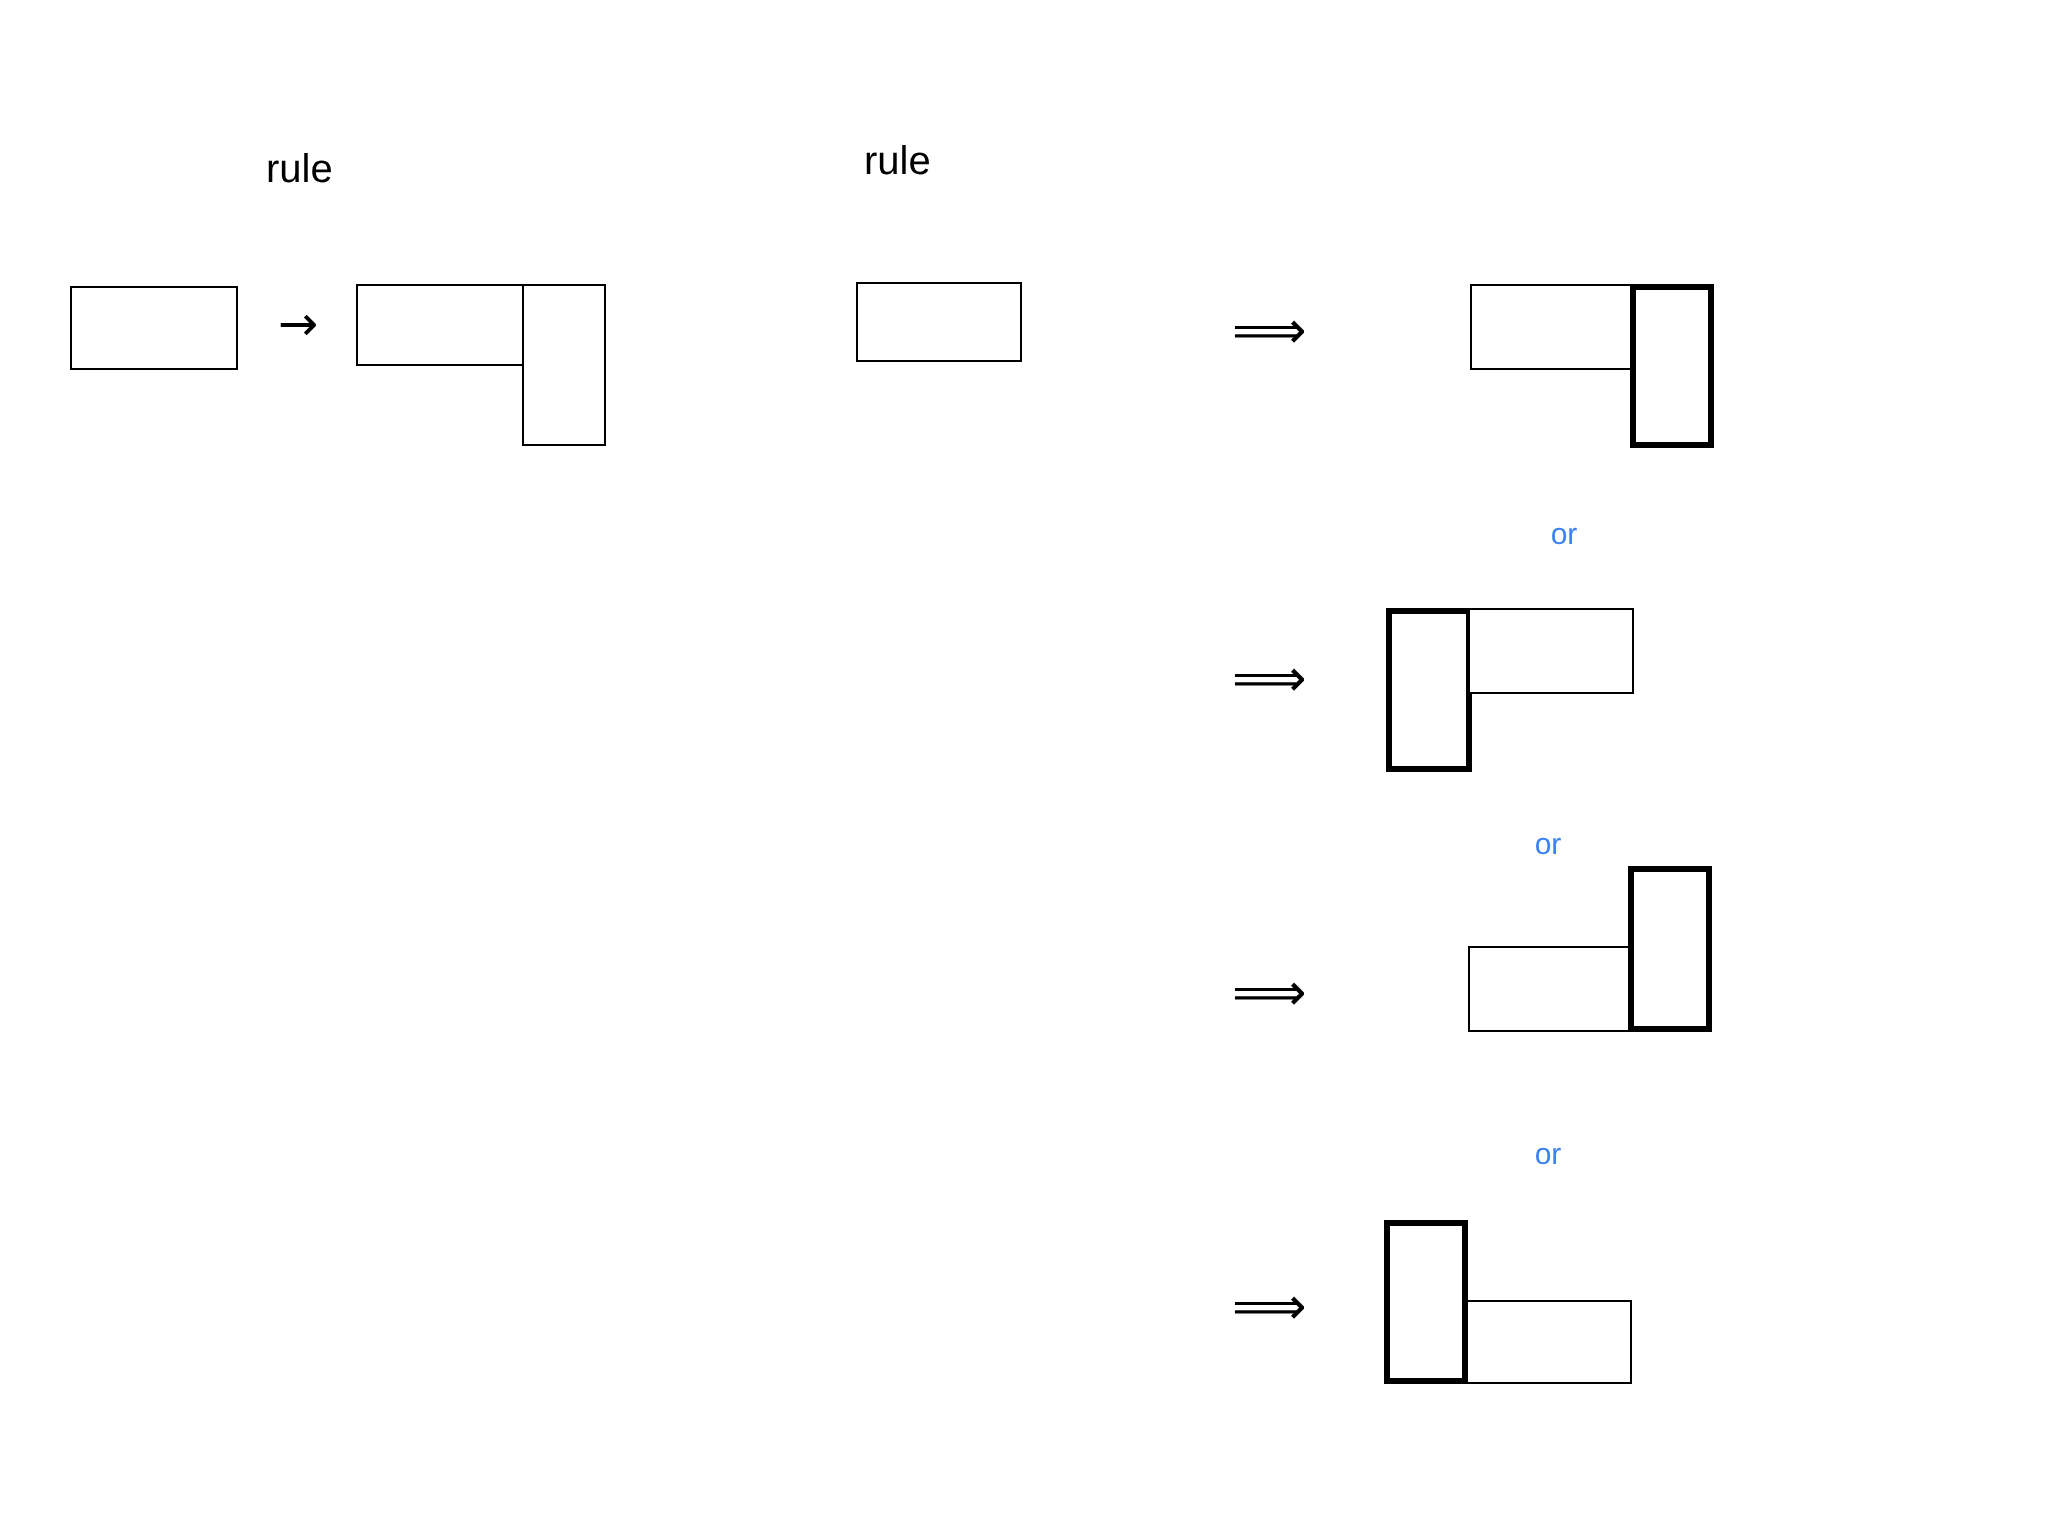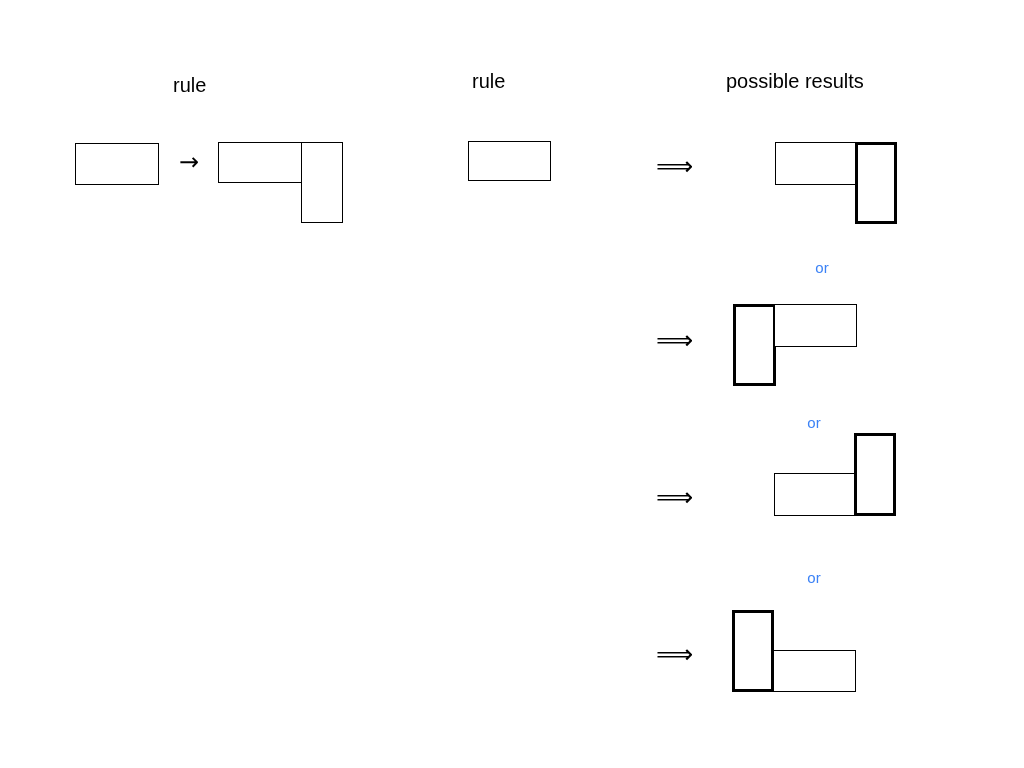--- a/index.html
+++ b/index.html
@@ -14,21 +14,20 @@
     overflow: hidden;
     font-family: "Liberation Sans", sans-serif;
     color: #000000;
   }
 
   #canvas {
     position: absolute;
     left: 0; top: 0;
     width: 912px;
     height: 768px;
-    margin-left: 40px;
   }
 
   .col-heading {
     position: absolute;
     font-size: 20px;
     line-height: 24px;
     color: #000000;
     white-space: nowrap;
     font-family: "Liberation Sans", sans-serif;
   }
@@ -67,21 +66,20 @@
 </style>
 </head>
 <body>
 
 <div id="canvas">
 
   <div class="col-heading" style="left:133px; top:73px;">rule</div>
 
   <div class="col-heading" style="left:432px; top:69px;">rule</div>
 
-  <div class="col-heading" style="left:686px; top:69px;">possible results</div>
 
   <div class="rect" style="left:35px; top:143px; width:84px; height:42px;"></div>
 
   <div class="arrow-glyph single" style="left:139px; top:149px;">→</div>
 
   <div class="rect" style="left:178px; top:142px; width:84px; height:41px;"></div>
   <div class="rect" style="left:261px; top:142px; width:42px; height:81px;"></div>
 
   <div class="rect" style="left:428px; top:141px; width:83px; height:40px;"></div>
 

